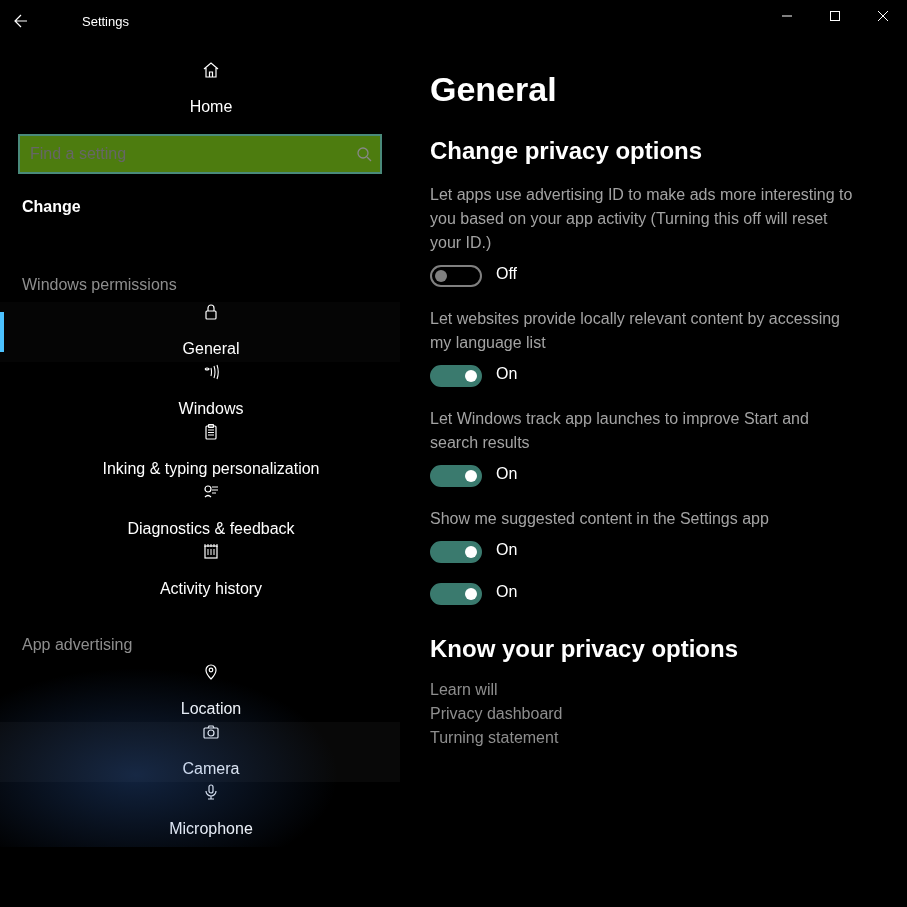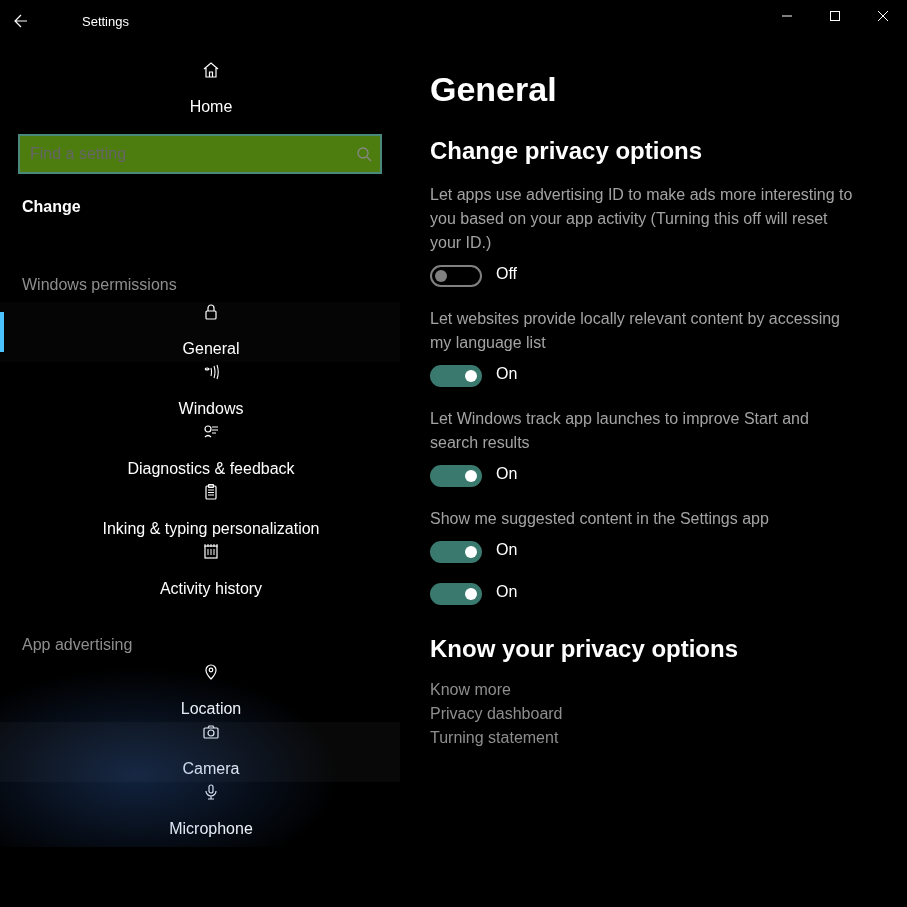--- a/index.html
+++ b/index.html
@@ -116,42 +116,42 @@
           <svg width="18" height="18" viewBox="0 0 18 18">
               <path d="M3 6 Q5 4 7 6 Q5 8 3 6 M9 5 Q10 9 9 13 M12 3 Q14 9 12 15 M15 2 Q17.5 9 15 16" stroke="#fff" stroke-width="1.1" fill="none"></path>
             </svg>
         </span>
         <span>Windows</span>
       </div>
 
       <div class="side-item">
         <span class="icon">
           <svg width="18" height="18" viewBox="0 0 18 18">
+              <rect x="4" y="3" width="10" height="13" rx="1" stroke="#fff" stroke-width="1.2" fill="none"></rect>
+              <rect x="6.5" y="1.5" width="5" height="3" rx="0.5" stroke="#fff" stroke-width="1.2" fill="none"></rect>
+              <path d="M6 7 H12 M6 9.5 H12 M6 12 H12" stroke="#fff" stroke-width="1"></path>
+            </svg>
+        </span>
+        <span>Inking &amp; typing personalization</span>
+      </div>
+
+      <div class="side-item">
+        <span class="icon">
+          <svg width="18" height="18" viewBox="0 0 18 18">
               <circle cx="6" cy="6" r="3" stroke="#fff" stroke-width="1.2" fill="none"></circle>
               <path d="M3 14 Q6 11 9 14" stroke="#fff" stroke-width="1.2" fill="none"></path>
               <path d="M10 4 H16 M10 7 H16 M10 10 H14" stroke="#fff" stroke-width="1"></path>
             </svg>
         </span>
         <span>Diagnostics &amp; feedback</span>
       </div>
 
       <div class="side-item">
         <span class="icon">
           <svg width="18" height="18" viewBox="0 0 18 18">
-              <rect x="4" y="3" width="10" height="13" rx="1" stroke="#fff" stroke-width="1.2" fill="none"></rect>
-              <rect x="6.5" y="1.5" width="5" height="3" rx="0.5" stroke="#fff" stroke-width="1.2" fill="none"></rect>
-              <path d="M6 7 H12 M6 9.5 H12 M6 12 H12" stroke="#fff" stroke-width="1"></path>
-            </svg>
-        </span>
-        <span>Inking &amp; typing personalization</span>
-      </div>
-
-      <div class="side-item">
-        <span class="icon">
-          <svg width="18" height="18" viewBox="0 0 18 18">
               <rect x="3" y="3" width="12" height="12" stroke="#fff" stroke-width="1.2" fill="none"></rect>
               <path d="M3 1 V4 M6 1 V4 M9 1 V4 M12 1 V4 M15 1 V4 M6 6 V12 M9 6 V12 M12 6 V12" stroke="#fff" stroke-width="1"></path>
             </svg>
         </span>
         <span>Activity history</span>
       </div>
 
       <div style="height:24px"></div>
 
       <div class="grouplabel">App advertising</div>
@@ -228,21 +228,21 @@
 
       <div class="setting">
         <div class="togglerow">
           <div class="toggle on"></div>
           <span class="tlabel">On</span>
         </div>
       </div>
 
       <div class="know">
         <h2>Know your privacy options</h2>
-        <div class="link">Know more</div>
+        <div class="link">Learn will</div>
         <div class="link">Privacy dashboard</div>
         <div class="link">Turning statement</div>
       </div>
 
     </div>
 
   </div>
 
 </div>
 

